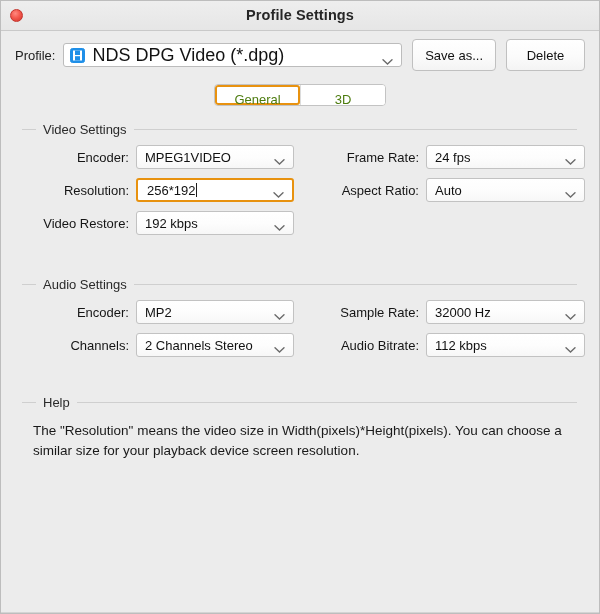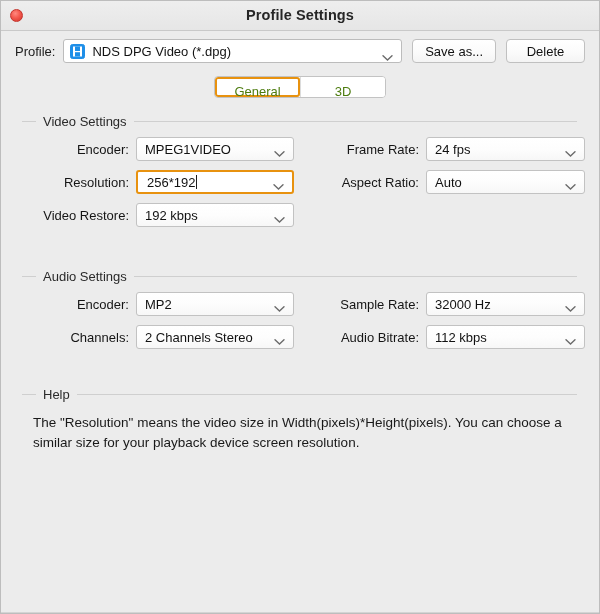--- a/index.html
+++ b/index.html
@@ -84,37 +84,37 @@
     cursor: pointer;
     min-width: 0;
   }
   .profile-icon {
     width: 15px;
     height: 15px;
     flex: 0 0 auto;
     margin-right: 7px;
   }
   .profile-value {
-    font-size: 13px;
+    font-size: 18px;
     color: #121212;
     white-space: nowrap;
     overflow: hidden;
     text-overflow: ellipsis;
   }
   .combo-arrow {
     position: absolute;
     right: 8px;
     top: 50%;
     transform: translateY(-50%);
     width: 11px;
     height: 7px;
     pointer-events: none;
   }
   .btn-plain {
-    height: 24px;
+    height: 32px;
     min-width: 79px;
     margin-left: 10px;
     background: linear-gradient(to bottom, #ffffff 0%, #fbfbfb 55%, #f4f4f4 100%);
     border: 1px solid #c0c0c0;
     border-radius: 4px;
     font-family: "Liberation Sans", sans-serif;
     font-size: 13px;
     color: #111111;
     cursor: pointer;
     padding: 0 12px;

